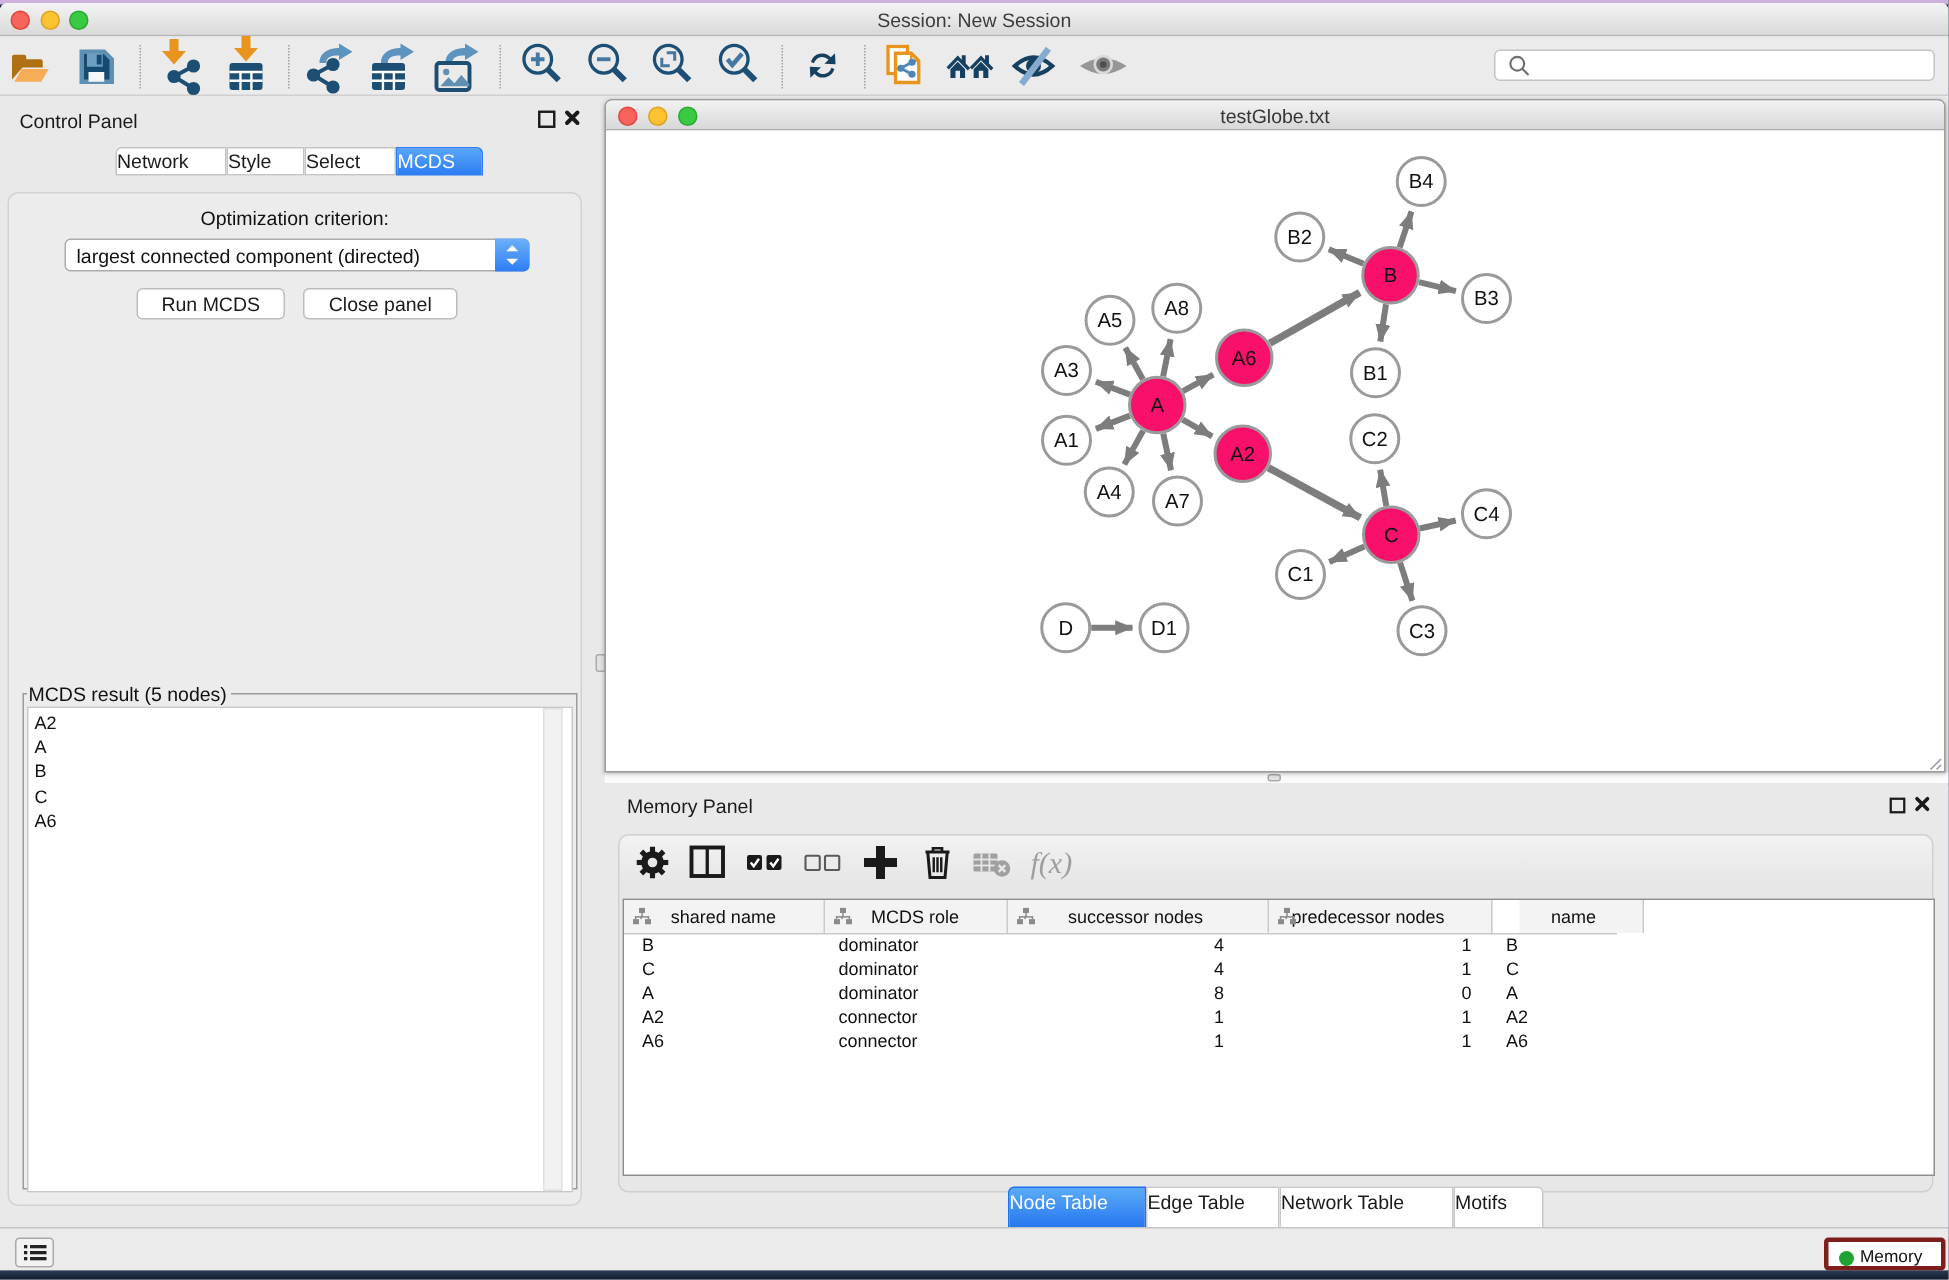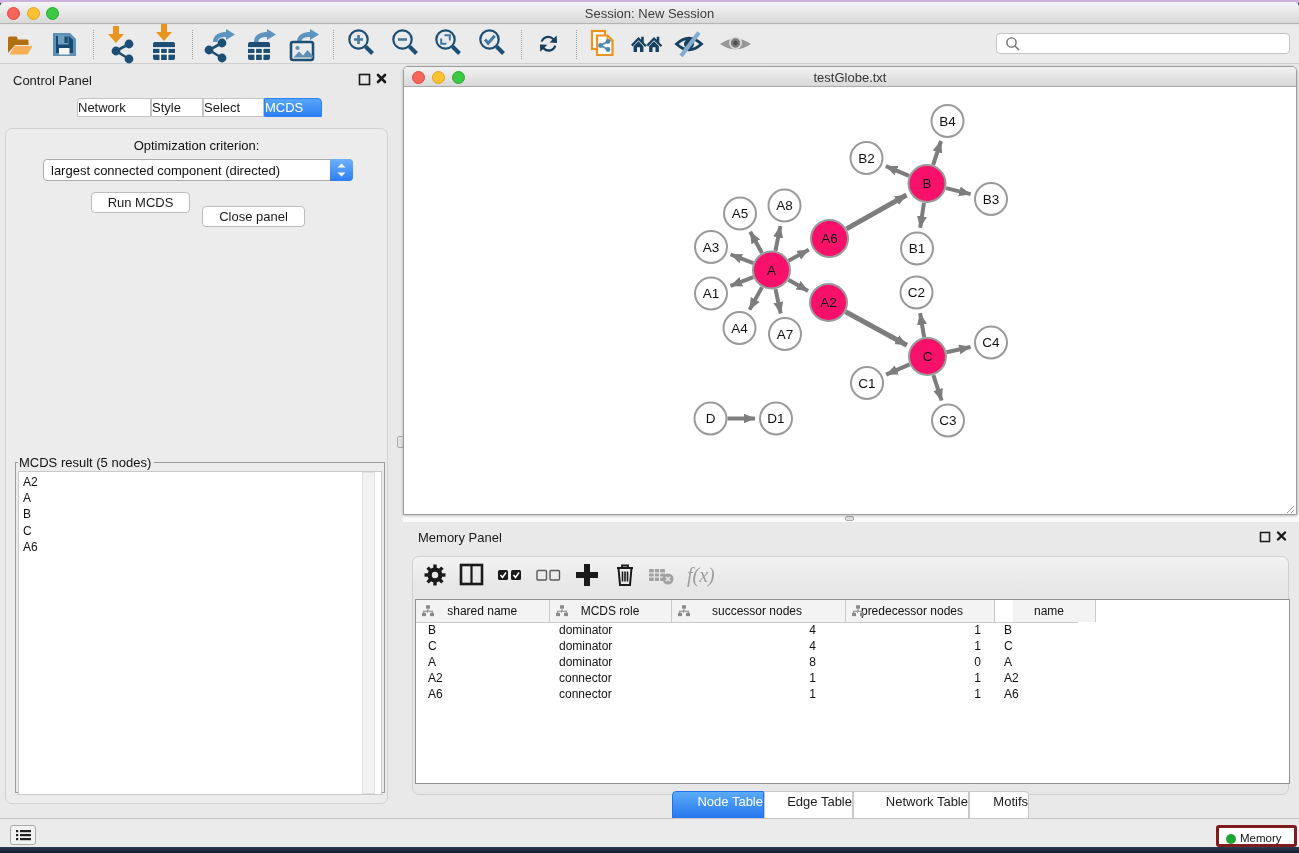--- a/index.html
+++ b/index.html
@@ -26,21 +26,21 @@
 #nettitle{left:0;top:0;width:892px;height:20px;background:linear-gradient(#f2f2f2,#d8d8d8);border-bottom:1px solid #ababab;border-radius:4px 4px 0 0}
 #nettitle .t{width:100%;text-align:center;top:3px;font-size:13px;color:#353535}
 
 #tp{left:404px;top:460px;width:895px;height:294px;background:#e9e9e9}
 #tp .ptitle{left:14px;top:6px;font-size:13px;color:#1a1a1a}
 #tpinner{left:8px;top:32px;width:877px;height:239px;background:linear-gradient(#f2f2f2 0px,#e7e7e7 30px,#e7e7e7 100%);border:1px solid #d0d0d0;border-radius:7px}
 #ttable{left:2px;top:42px;width:875px;height:185px;background:#fff;border:1px solid #8f8f8f}
 .hcell{position:absolute;top:0;height:22px;background:#f3f3f3;border-right:1px solid #cbcbcb;font-size:12px;color:#111;text-align:center;line-height:22px}
 .trow{position:absolute;left:0;width:100%;height:16px;font-size:12px;color:#111}
 .btabs{position:absolute;top:267px;height:21px;font-size:13px}
-.btab{position:absolute;top:0;height:31px;background:#fff;border:1px solid #c9c9c9;color:#1a1a1a;text-align:right;line-height:20px}
+.btab{position:absolute;top:0;height:31px;background:#fff;border:1px solid #c9c9c9;color:#1a1a1a;text-align:left;line-height:20px}
 .btab.sel{background:linear-gradient(#5babf9,#2071ee);color:#fff;border-color:#2071ee}
 
 #statusbar{left:0;top:816px;width:1299px;height:29px;background:#ebebeb;border-top:1px solid #c6c6c6}
 #bottomstrip{left:0;top:847px;width:1299px;height:6px;background:linear-gradient(#2a3c55,#131c2c)}
 .btn{position:absolute;background:#fff;border:1px solid #bcbcbc;border-radius:4px;font-size:13px;color:#1a1a1a;text-align:center}
 svg{position:absolute;overflow:visible}
 .ticon{position:absolute;top:2px}
 </style></head>
 <body>
 <div class="abs" id="topstrip"></div>
@@ -210,21 +210,21 @@
           <div class="abs" style="left:7px;top:3px;font-size:13px;color:#111">largest connected component (directed)</div>
           <div class="abs" style="right:-1px;top:-1px;width:23px;height:22px;background:linear-gradient(#6db1f9,#2d7ef5);border-radius:0 4px 4px 0">
             <svg width="23" height="22" viewBox="0 0 23 22">
                 <path d="M7.5 8.5 L11.5 4.5 L15.5 8.5 Z" fill="#fff"></path>
                 <path d="M7.5 13.5 L11.5 17.5 L15.5 13.5 Z" fill="#fff"></path>
               </svg>
           </div>
         </div>
         <div class="abs" style="left:0;top:9px;width:100%;text-align:center;font-size:13px;color:#111">Optimization criterion:</div>
         <div class="btn" style="left:85px;top:63px;width:99px;height:21px;line-height:20px">Run MCDS</div>
-        <div class="btn" style="left:196px;top:77px;width:103px;height:21px;line-height:20px">Close panel</div>
+        <div class="btn" style="left:196px;top:63px;width:103px;height:21px;line-height:20px">Close panel</div>
         <fieldset class="abs" style="left:9px;top:326px;width:370px;height:338px;border:1px solid #9b9b9b;border-radius:0">
           <legend style="font-size:13px;color:#111;margin-left:2px;padding:0 3px 0 1px">MCDS result (5 nodes)</legend>
         </fieldset>
         <div class="abs" style="left:12px;top:342px;width:364px;height:324px;background:#fff;border:1px solid #c9c9c9">
           <div class="abs" style="left:4px;top:2px;font-size:12px;line-height:16.2px;color:#111">A2<br>A<br>B<br>C<br>A6</div>
           <div class="abs" style="right:6px;top:0;width:13px;height:100%;background:#f2f2f2;border:1px solid #e0e0e0"></div>
         </div>
       </div>
     </div>
     <div class="abs" style="left:403px;top:451px;width:896px;height:7px;background:#fbfbfb"></div>

